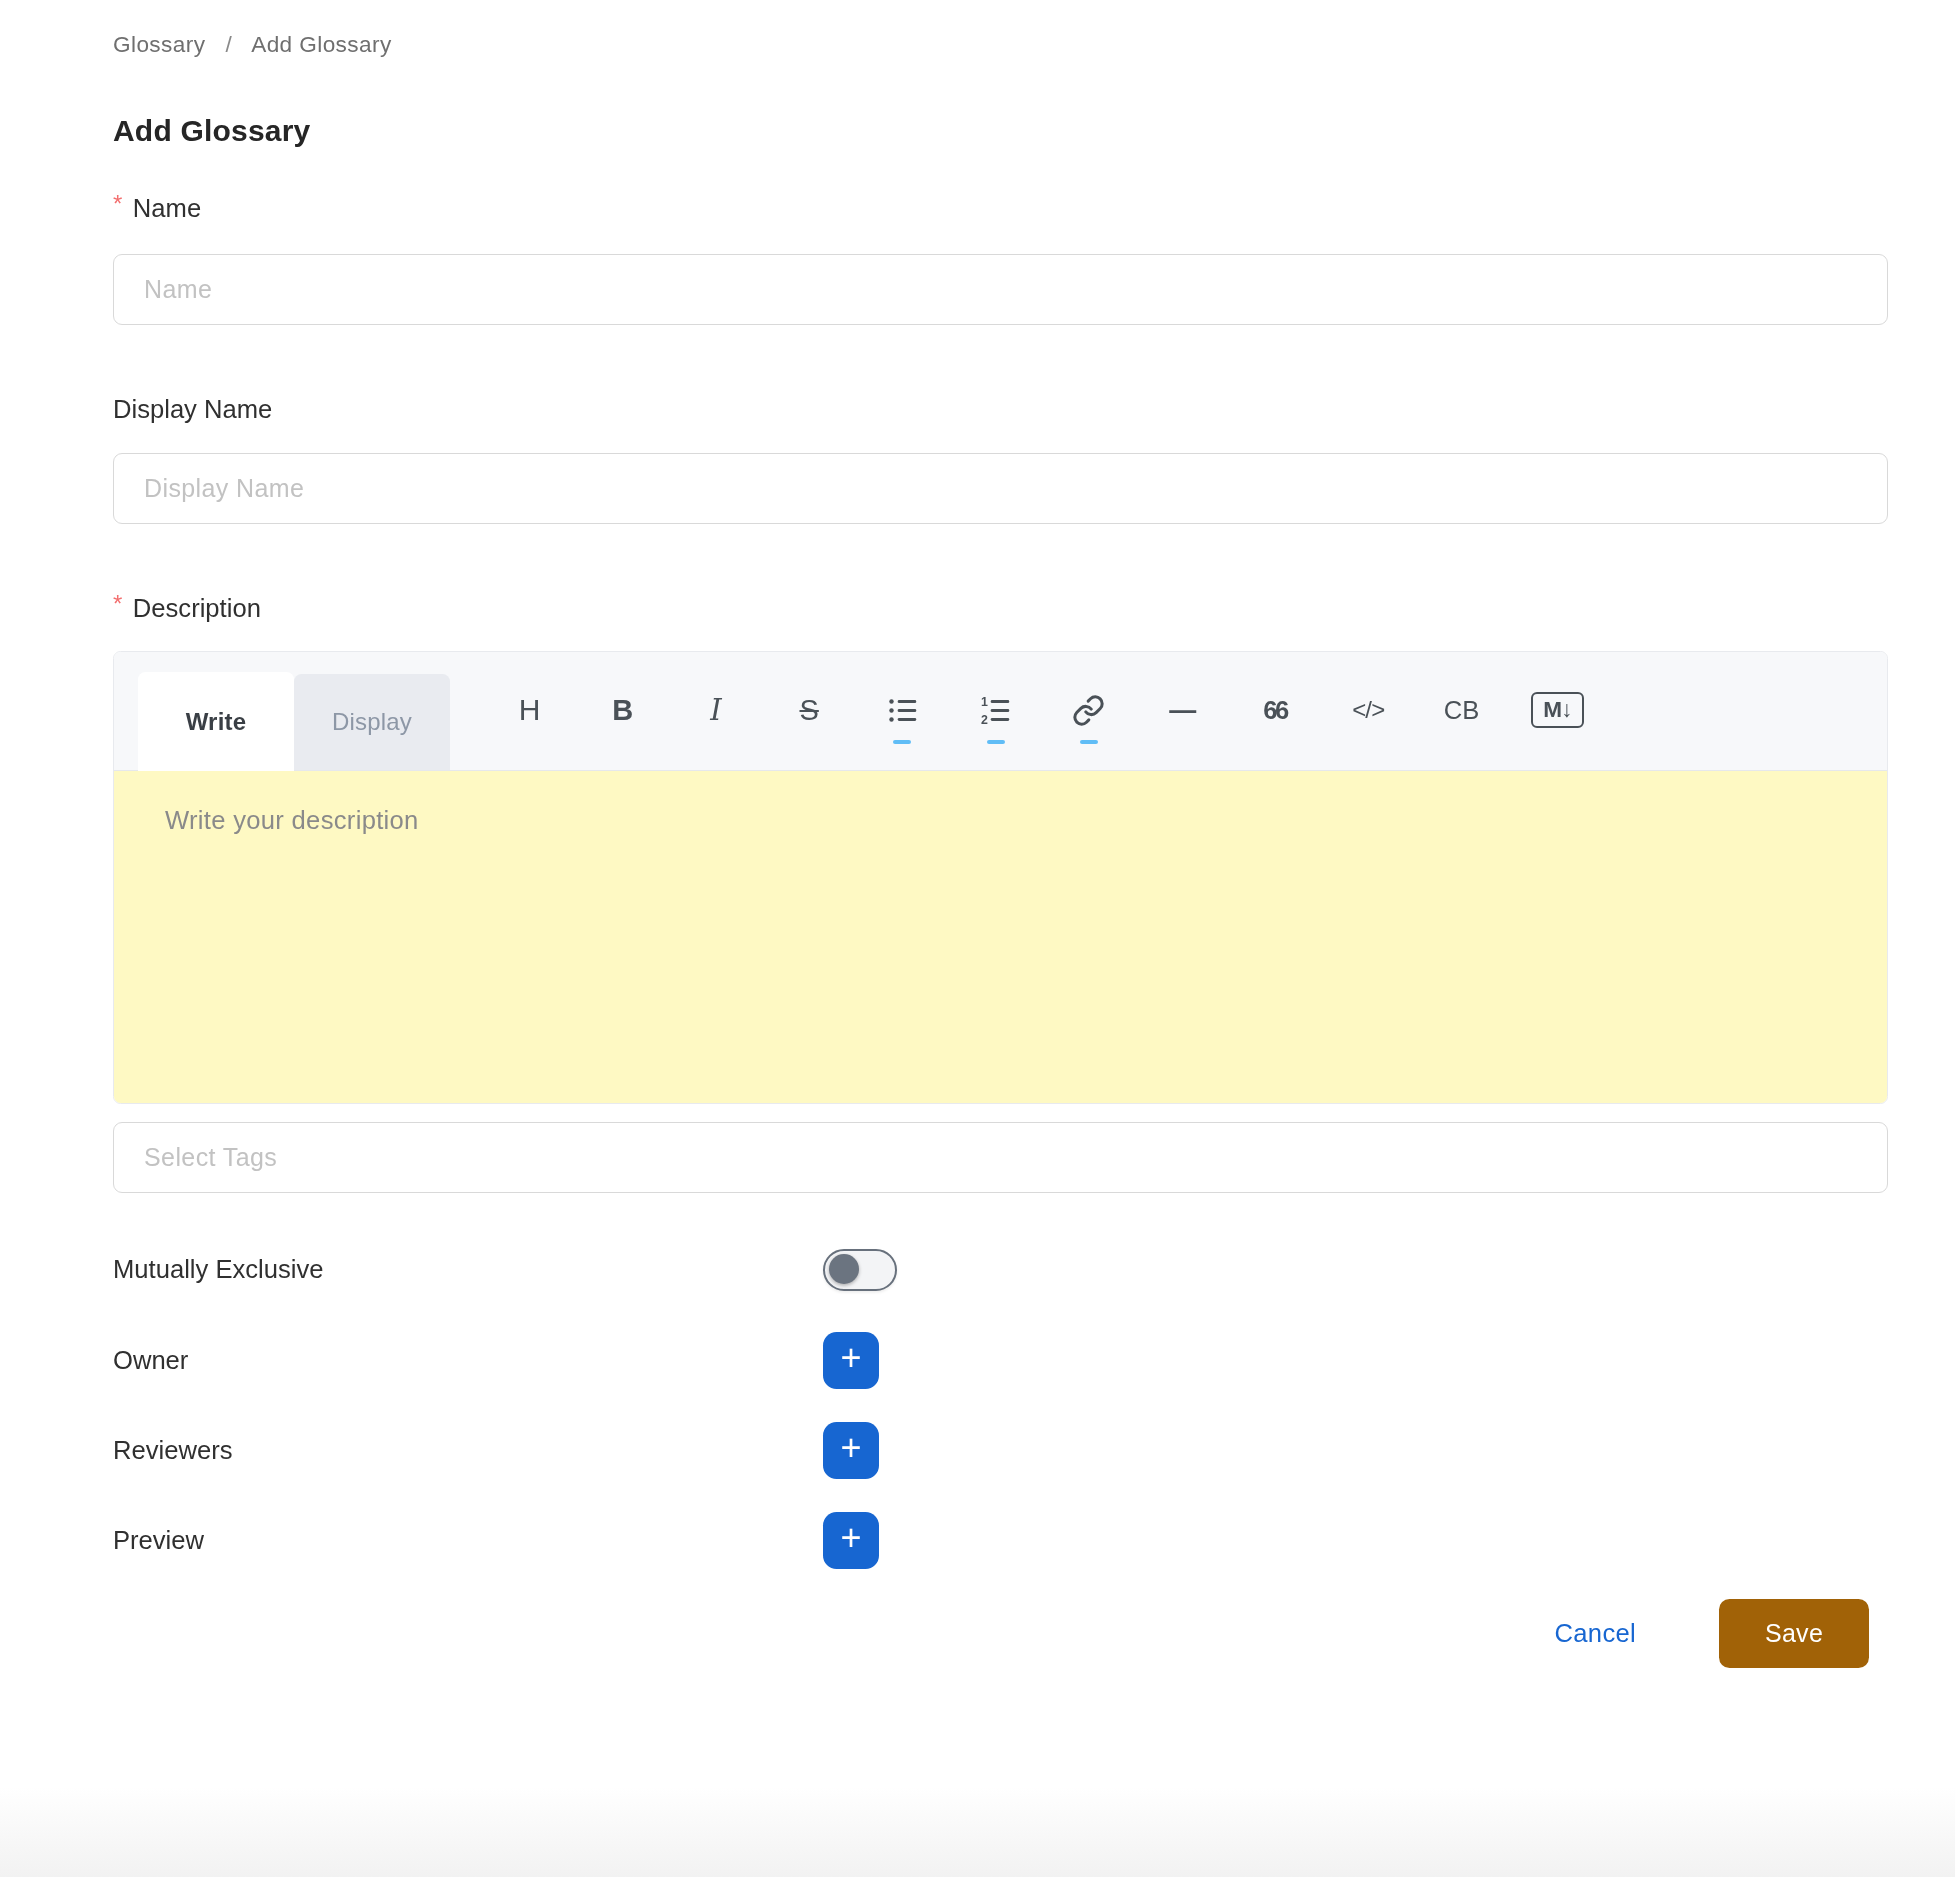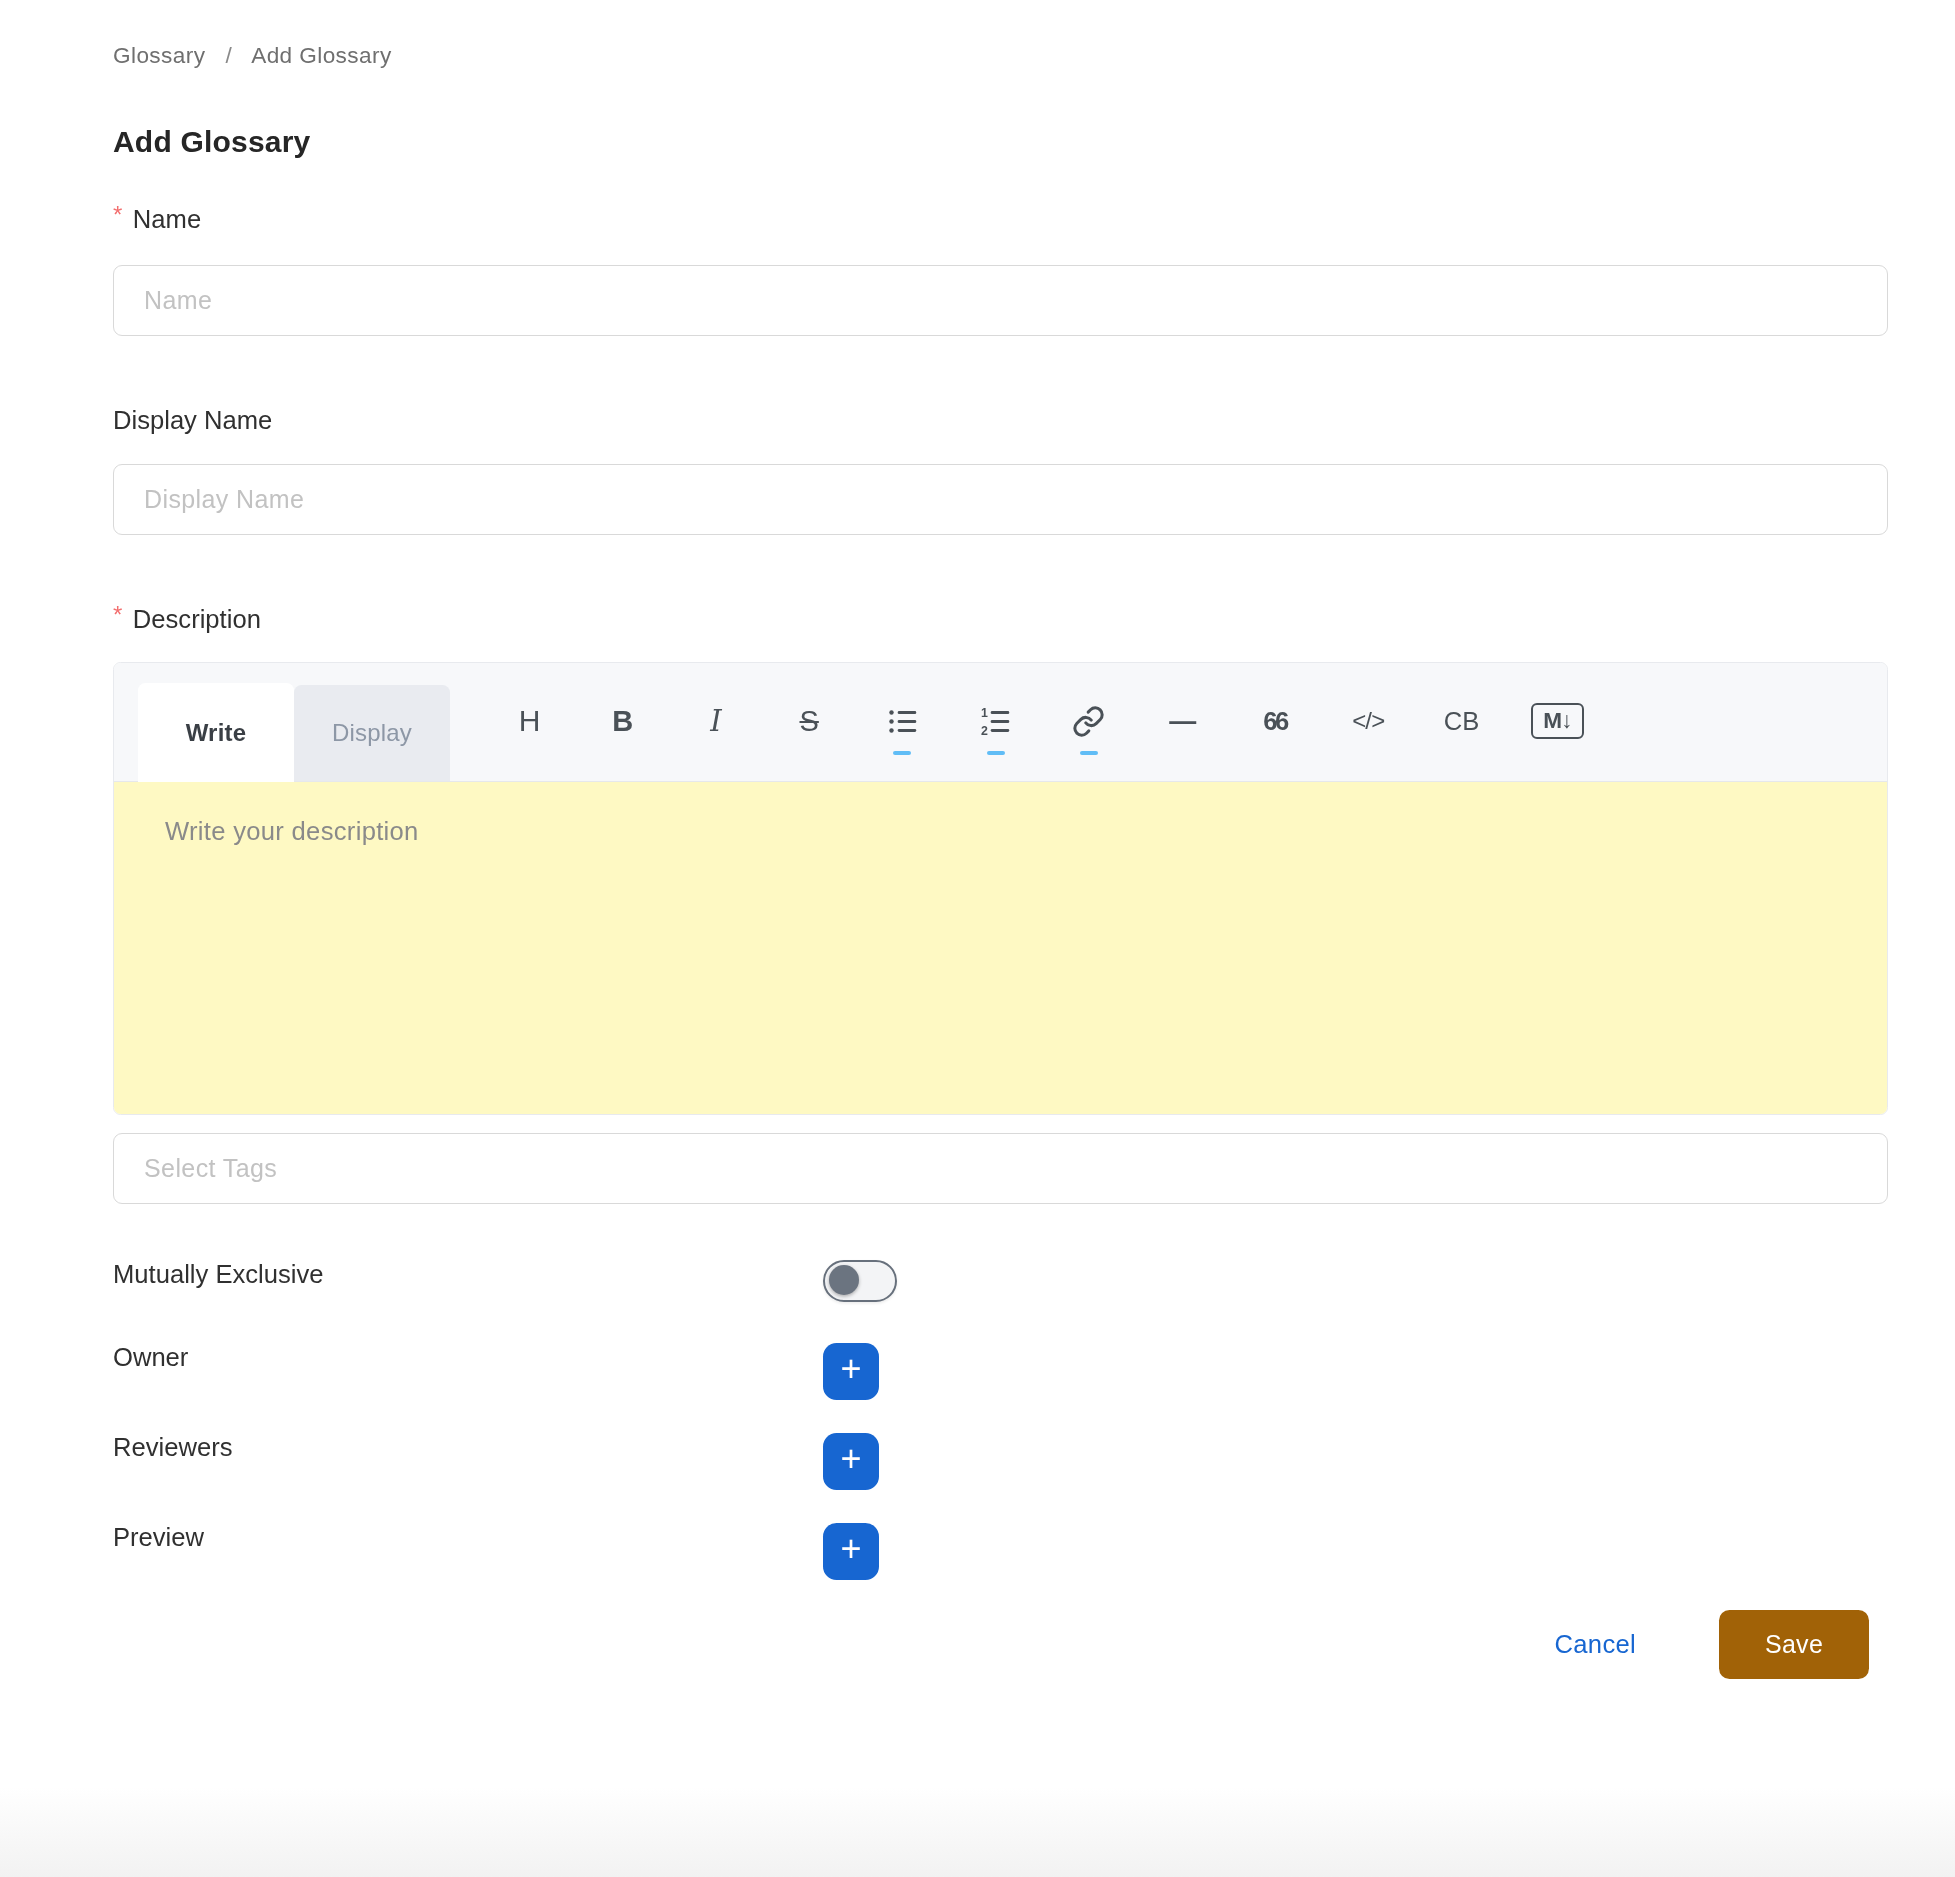--- a/index.html
+++ b/index.html
@@ -4,21 +4,21 @@
 <style>
   * { margin:0; padding:0; box-sizing:border-box; }
   html,body { background:#ffffff; }
   body {
     width:1955px; height:1877px;
     font-family:"Liberation Sans", sans-serif;
     color:#333333;
     position:relative;
     overflow:hidden;
   }
-  .content { padding:39px 68px 0 113px; width:1955px; }
+  .content { padding:28px 68px 0 113px; width:1955px; }
 
   
   .breadcrumb { font-size:22.6px; line-height:33px; color:#6f6f6f; letter-spacing:0.4px; }
   .breadcrumb .crumb.link { cursor:pointer; }
   .breadcrumb .sep { margin:0 13.5px; color:#8a8a8a; }
 
   
   h1.page-title { margin-top:50px; font-size:30px; line-height:39px; font-weight:700; color:#262626; letter-spacing:0.2px; }
 
   
@@ -72,21 +72,21 @@
     font-size:22.6px; font-weight:700; letter-spacing:-0.8px;
   }
   .tool.has-caret::after {
     content:""; position:absolute; left:50%; transform:translateX(-50%);
     bottom:7.5px; width:18px; height:4.5px; border-radius:2.3px; background:#45b3f5; opacity:0.85;
   }
   .editor-body { height:332px; background:#fef9c3; padding:35px 51px; cursor:text; }
   .editor-body .ph { font-size:25.6px; color:#8a8a8a; letter-spacing:0.3px; }
 
   
-  .row { display:flex; align-items:flex-start; width:1775px; }
+  .row { display:flex; align-items:center; width:1775px; }
   .row-label { width:710px; font-size:25.6px; color:#303030; }
   .row-me { margin-top:56px; height:42px; }
   .row-plus { margin-top:33px; height:57px; }
   .row-plus.first { margin-top:41px; }
 
   .toggle {
     width:74px; height:42px; border:2.3px solid #67707c; border-radius:21px;
     background:#f3f4f6; position:relative; cursor:pointer;
     box-shadow:0 1.5px 3px rgba(0,0,0,0.08);
   }

